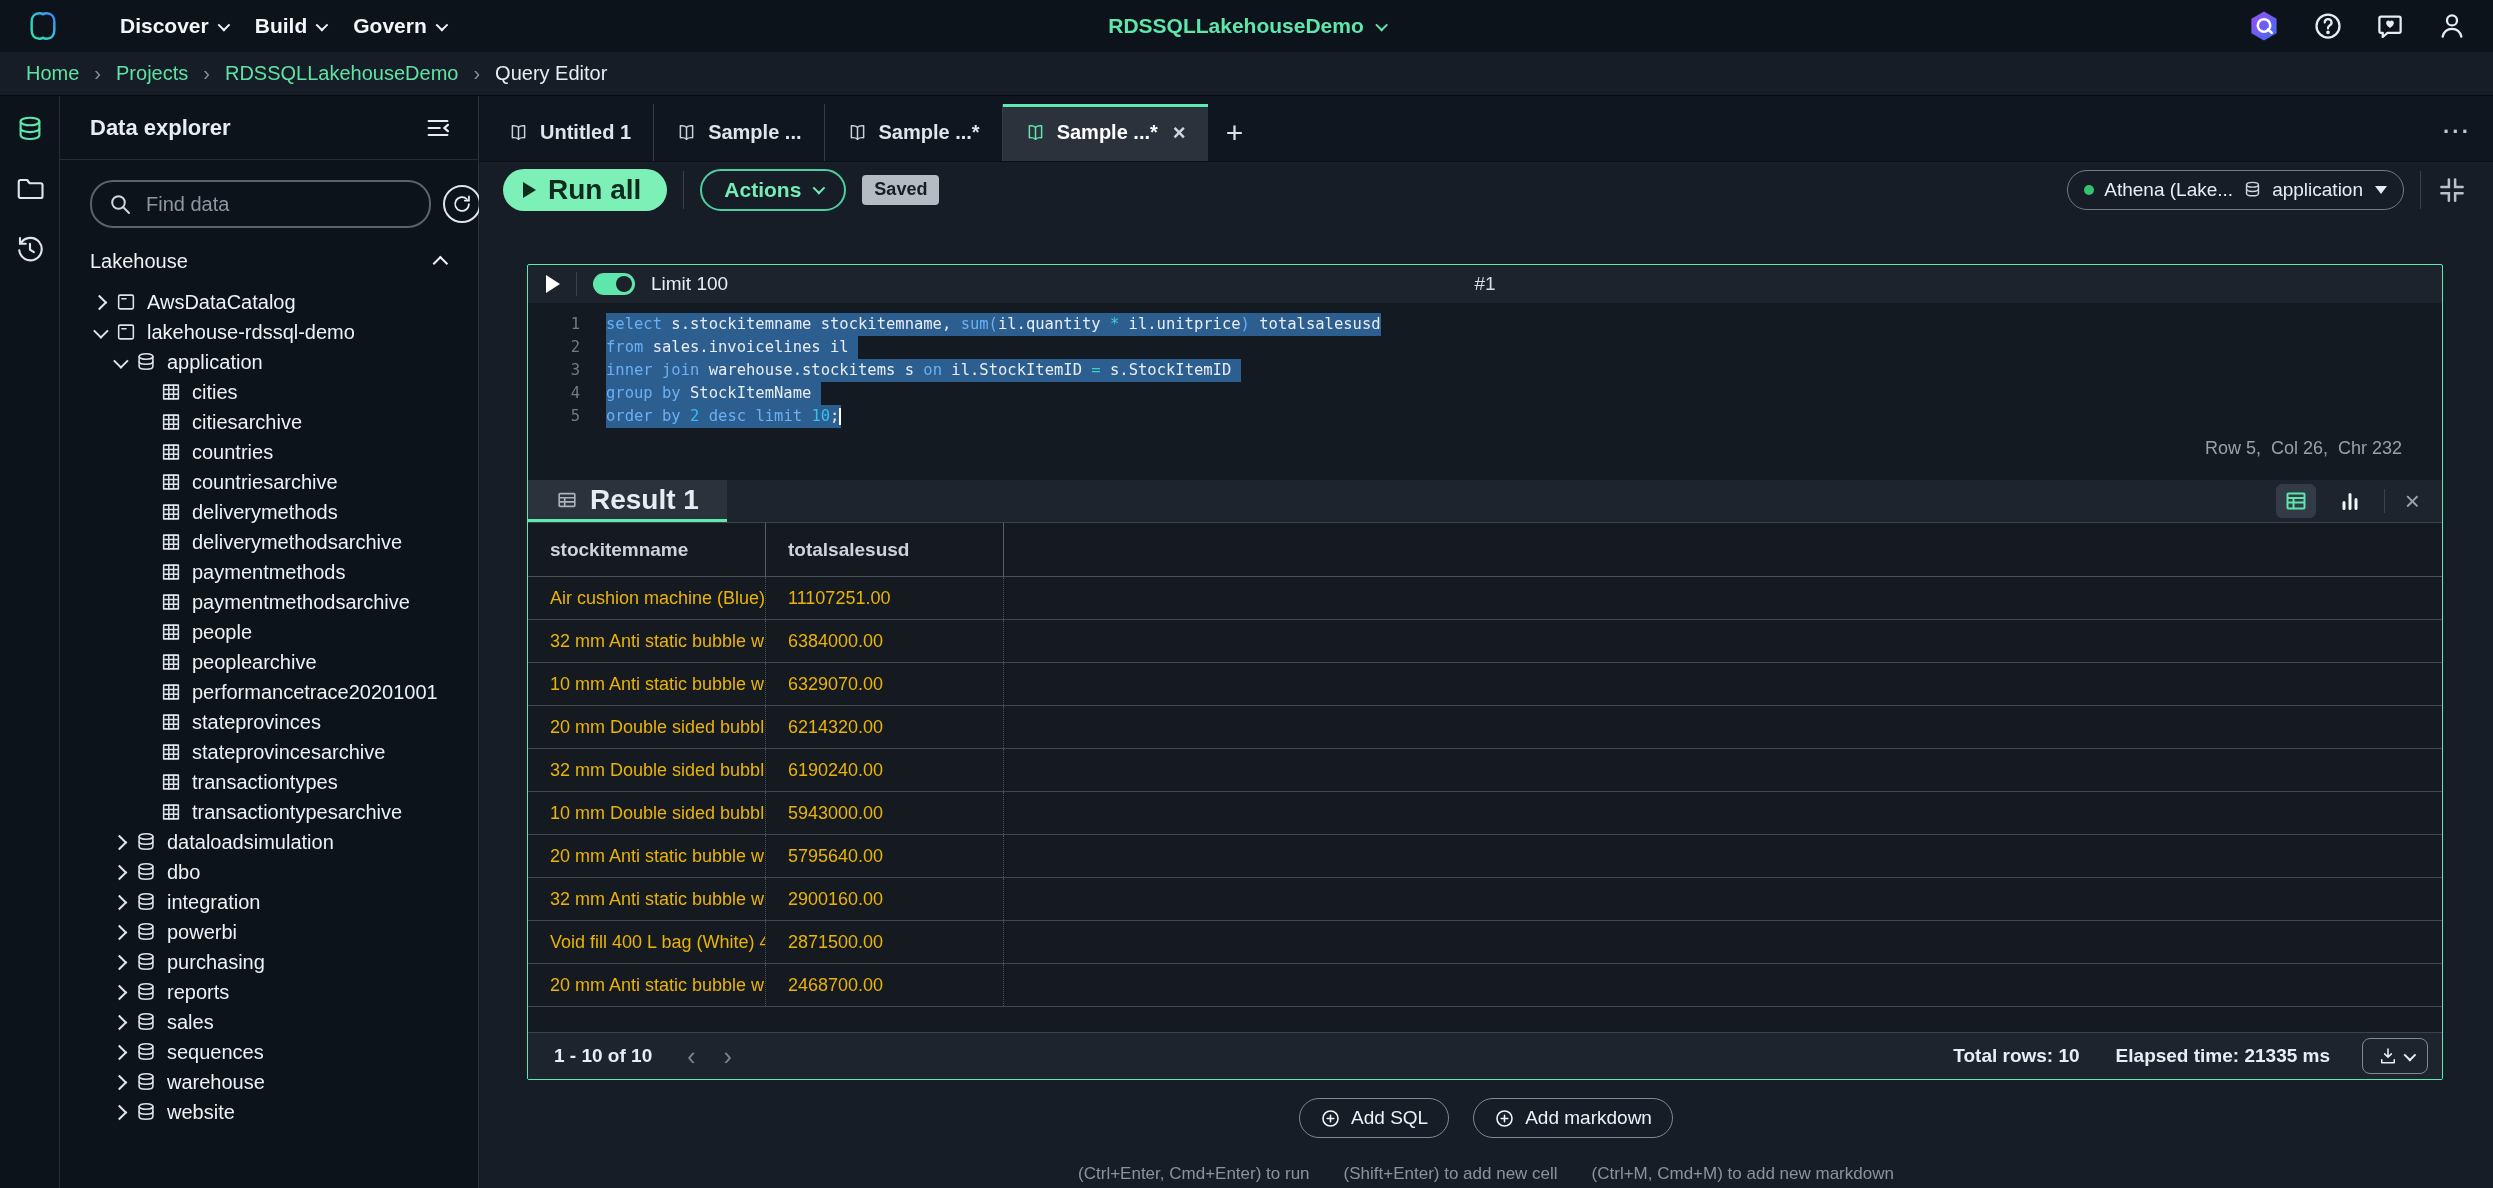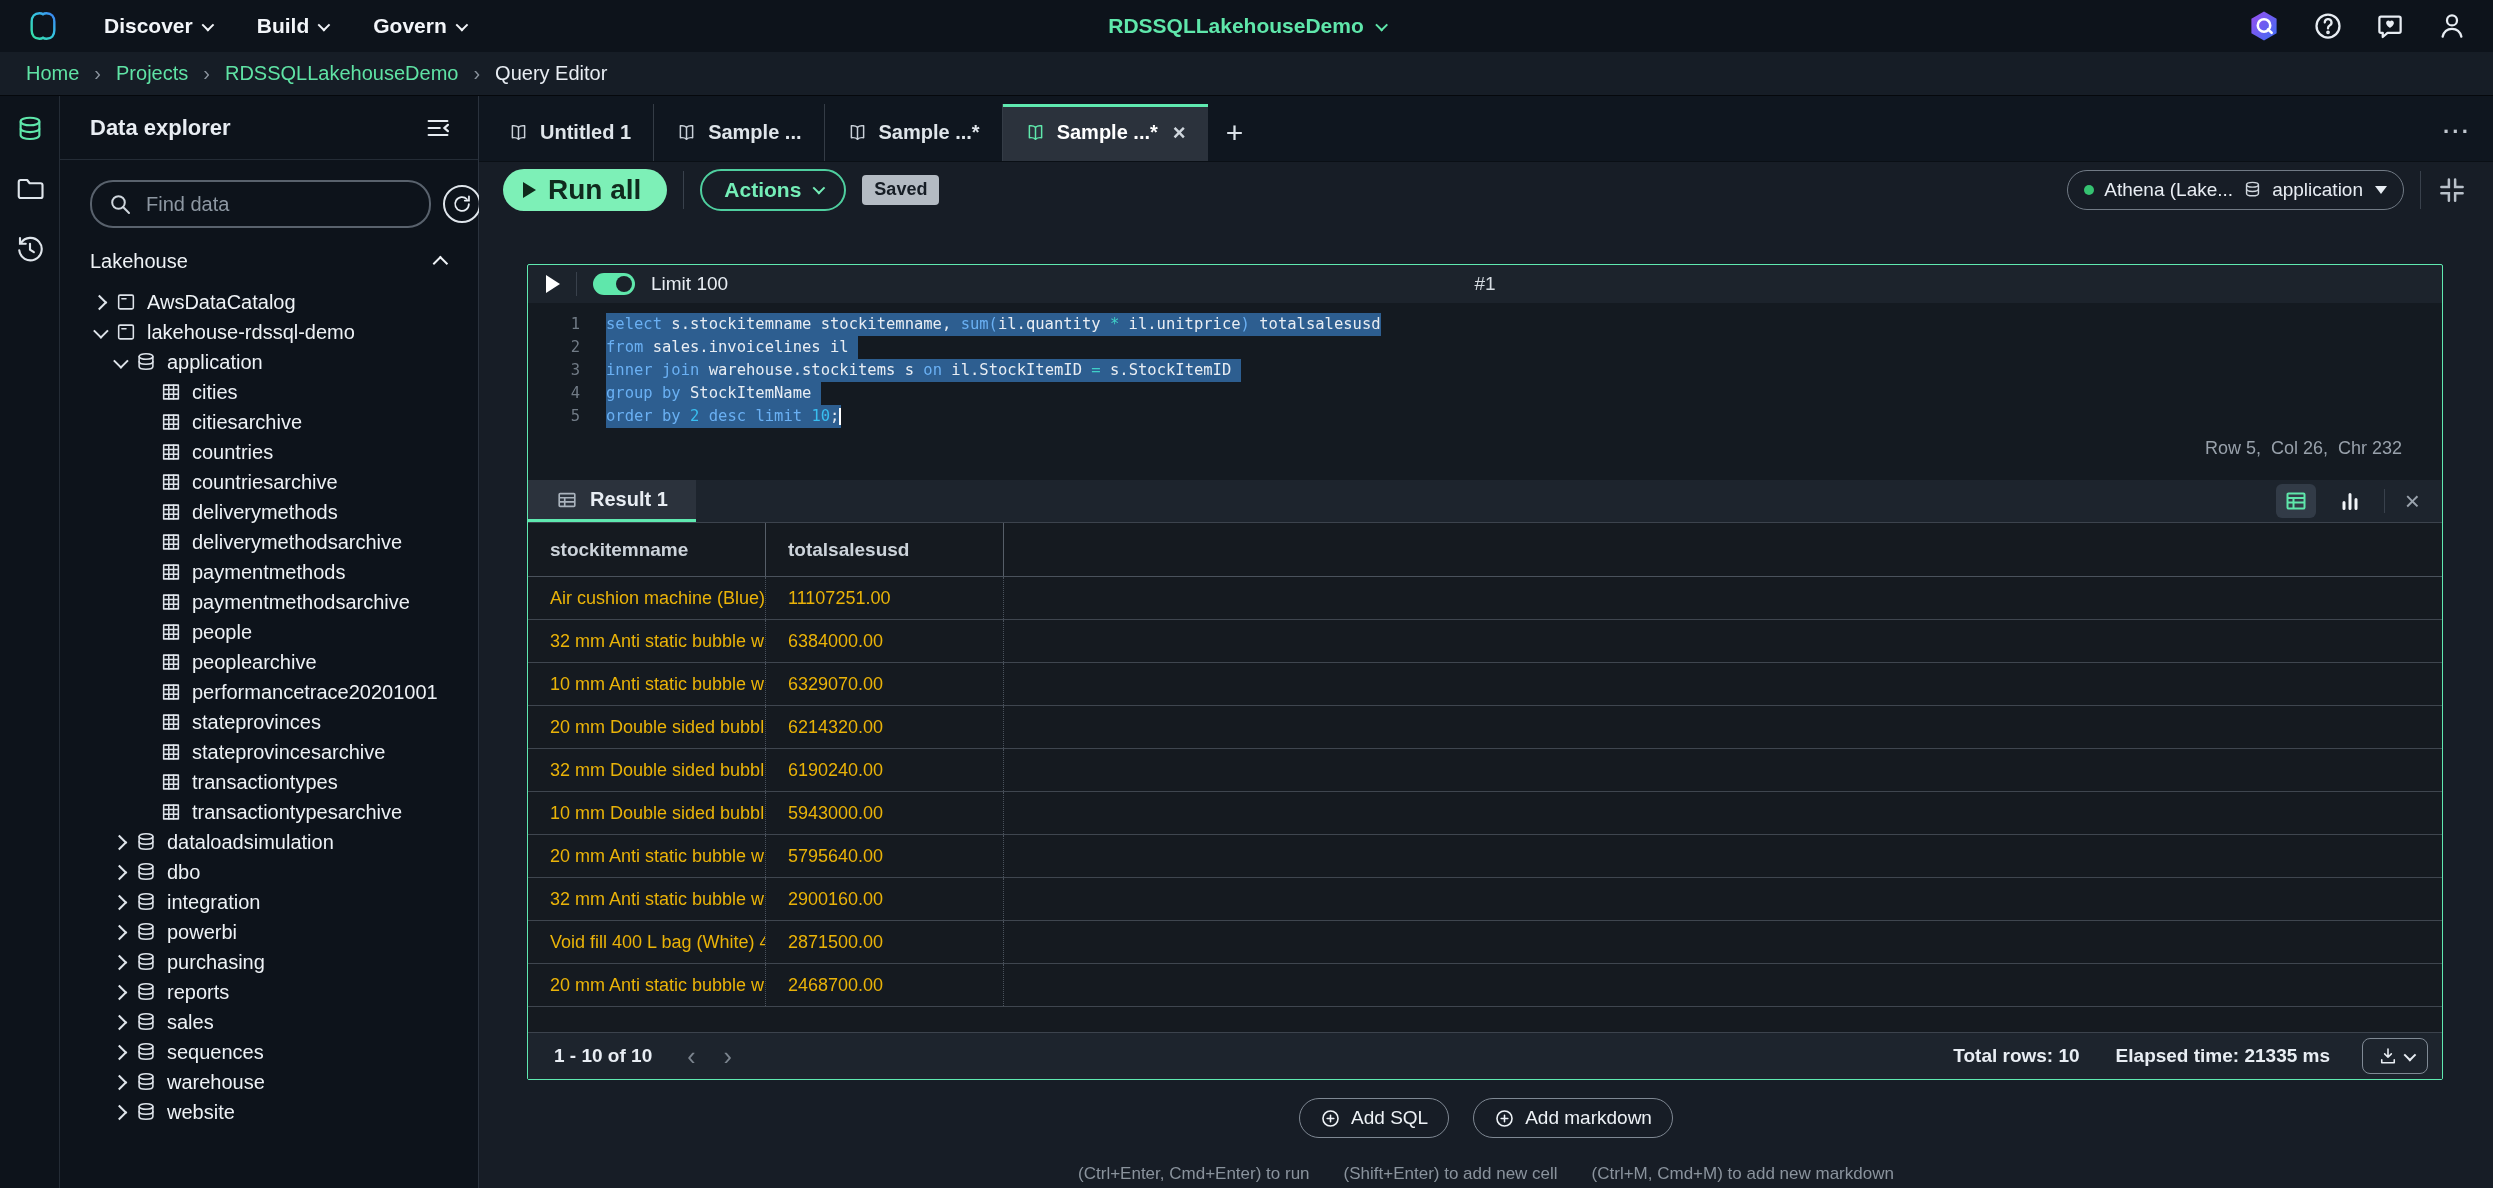--- a/index.html
+++ b/index.html
@@ -4,21 +4,21 @@
 <style>
   html,body{margin:0;padding:0;background:#0d131b;}
   .screen{position:relative;width:2493px;height:1188px;overflow:hidden;
     font-family:"Liberation Sans",sans-serif;color:#e8edf3;background:#171d26;}
   button{font-family:inherit;background:none;border:none;color:inherit;padding:0;cursor:pointer;}
   .icon svg{display:block;width:100%;height:100%;}
 
   
   .topnav{height:52px;background:#0d131b;display:flex;align-items:center;padding:0 26px;position:relative;}
   .logo{width:34px;height:34px;}
-  .nav-menus{display:flex;gap:46px;margin-left:44px;}
+  .nav-menus{display:flex;gap:28px;margin-left:60px;}
   .nav-menu{display:flex;align-items:center;gap:9px;font-size:21px;font-weight:700;color:#f2f5f9;}
   .nav-center{position:absolute;left:50%;transform:translateX(-50%);display:flex;align-items:center;gap:12px;
     color:#5fe7ab;font-size:21px;font-weight:700;cursor:pointer;}
   .nav-right{margin-left:auto;display:flex;align-items:center;gap:32px;}
   .nav-ibtn{width:30px;height:30px;color:#e8edf3;}
   .nav-ibtn.q{width:34px;height:34px;}
 
   
   .chev{display:inline-block;width:9px;height:9px;border-right:2.2px solid currentColor;border-bottom:2.2px solid currentColor;}
   .chev.sm{width:7px;height:7px;}
@@ -116,21 +116,21 @@
   .code-text{background:#2d5e90;white-space:pre;color:#e8edf3;margin-left:10px;}
   .tok-kw{color:#6ab0f3;}
   .tok-pl{color:#e8edf3;}
   .tok-op{color:#3fd0c8;}
   .tok-num{color:#38bef0;}
   .caret{display:inline-block;width:2px;height:17px;background:#ffffff;vertical-align:text-bottom;}
   .code-status{text-align:right;padding:10px 40px 0 0;color:#98a1ab;font-size:18px;white-space:pre;}
 
   .results-tabbar{height:43px;background:#1d242d;display:flex;align-items:stretch;position:relative;
     border-bottom:1px solid #3c434d;box-sizing:border-box;}
-  .result-tab{display:flex;align-items:center;gap:12px;padding:0 28px;background:#2b323c;font-size:20px;
+  .result-tab{display:flex;align-items:center;gap:12px;padding:0 28px;background:#2b323c;font-size:28px;
     font-weight:700;border-bottom:3px solid #5fe9b0;box-sizing:border-box;cursor:pointer;}
   .result-tab .ticon{width:22px;height:22px;color:#aab3bd;}
   .rt-actions{margin-left:auto;display:flex;align-items:center;gap:14px;padding-right:16px;}
   .view-btn{width:40px;height:34px;border-radius:6px;display:flex;align-items:center;justify-content:center;color:#f2f5f9;}
   .view-btn .icon{width:24px;height:24px;}
   .view-btn.active{background:#323b47;color:#5fe7ab;}
   .rt-close{font-size:26px;color:#9aa3ad;line-height:1;padding:0 6px;}
 
   .results-body{background:#151a20;height:509px;box-sizing:border-box;overflow:hidden;}
   .thead{display:flex;height:54px;border-bottom:1px solid #4a525c;box-sizing:border-box;}

